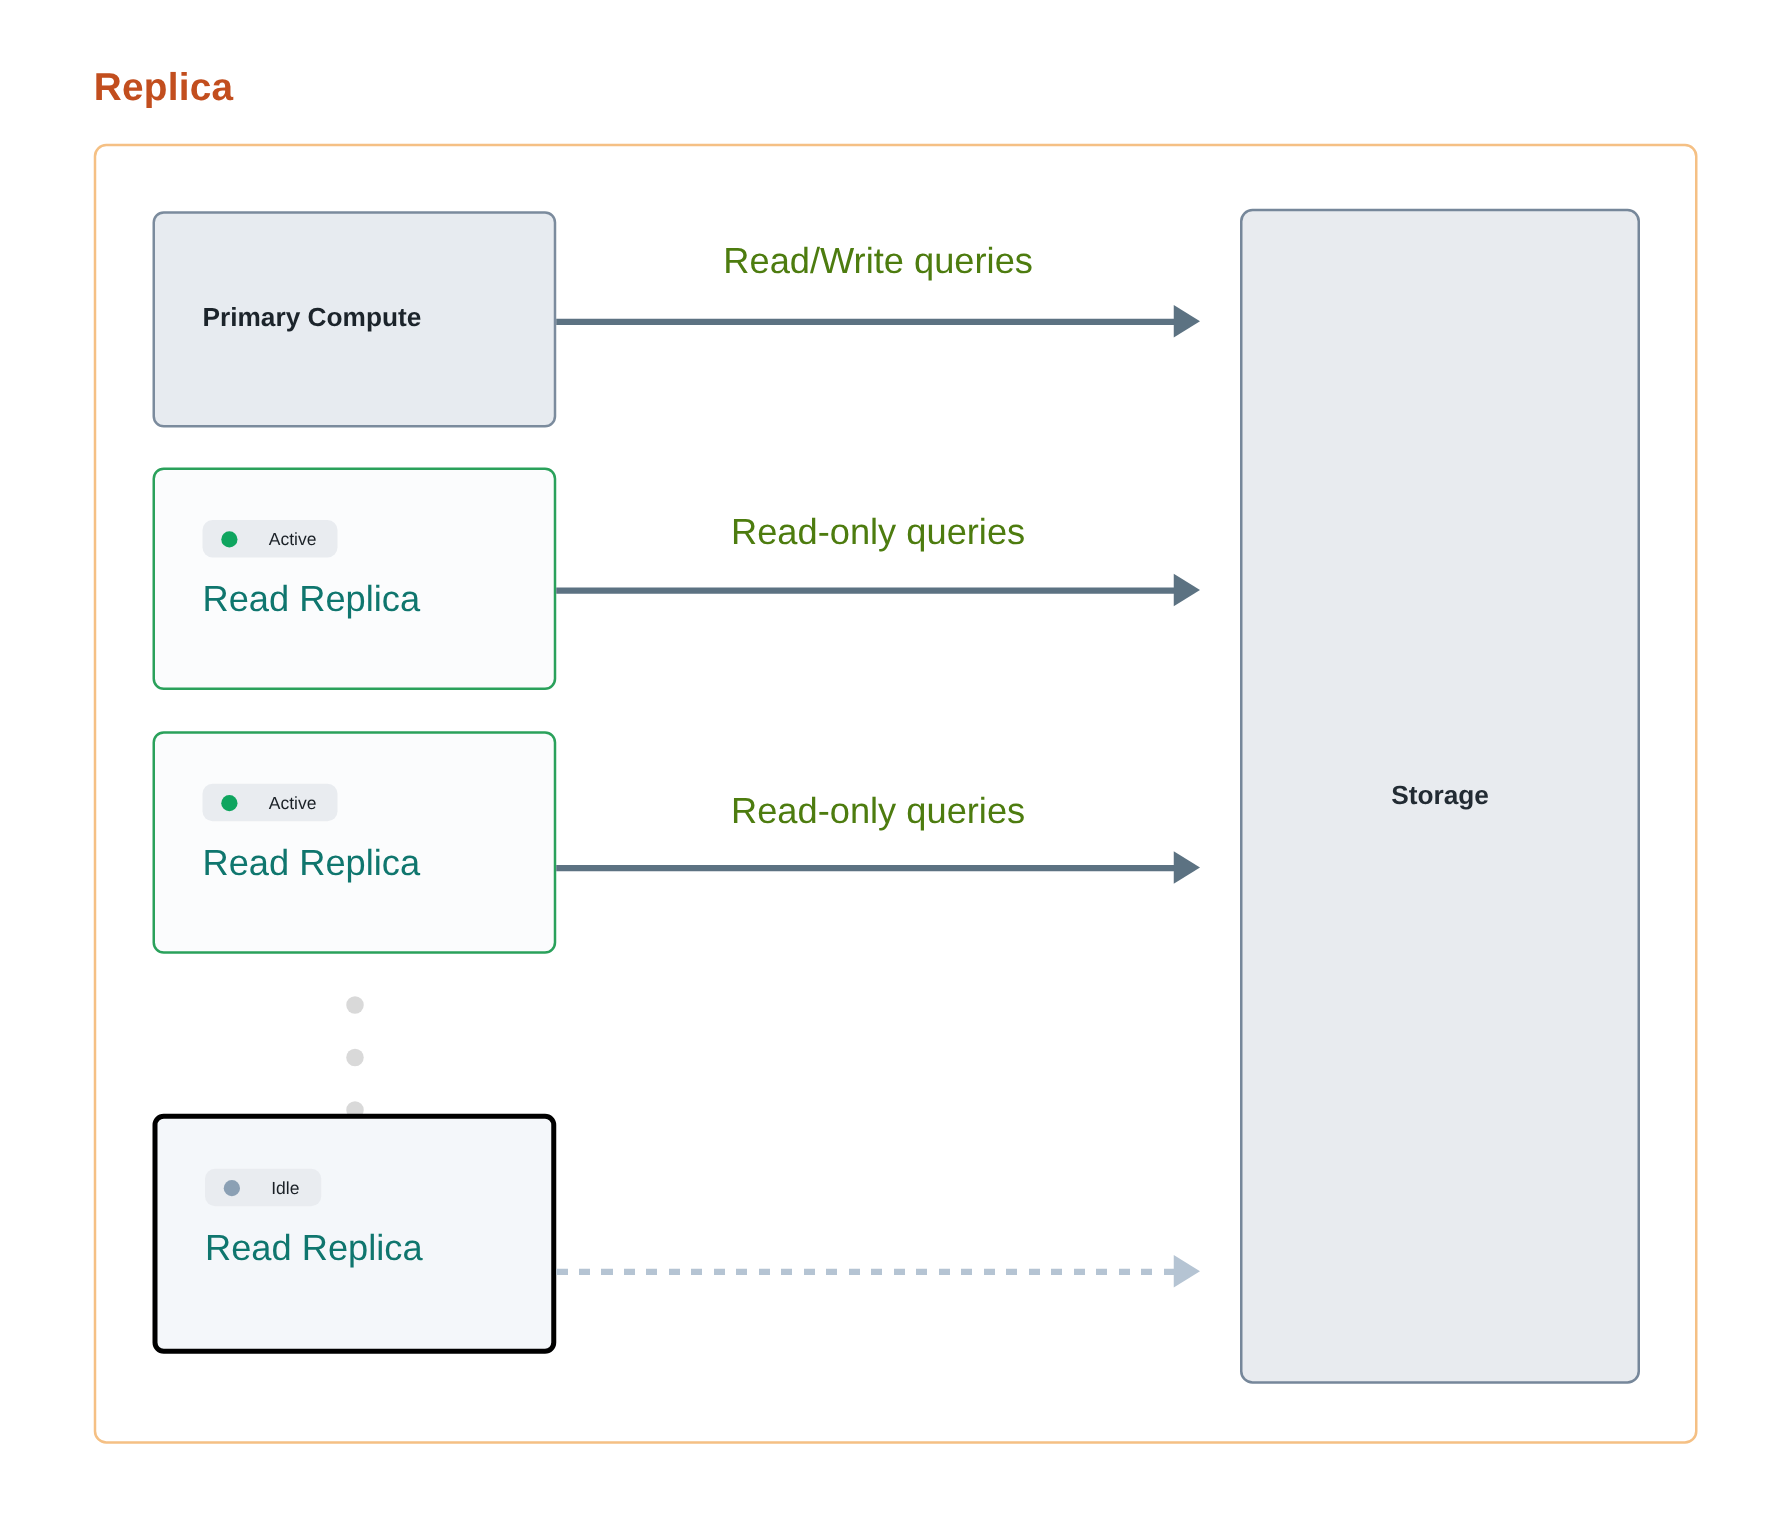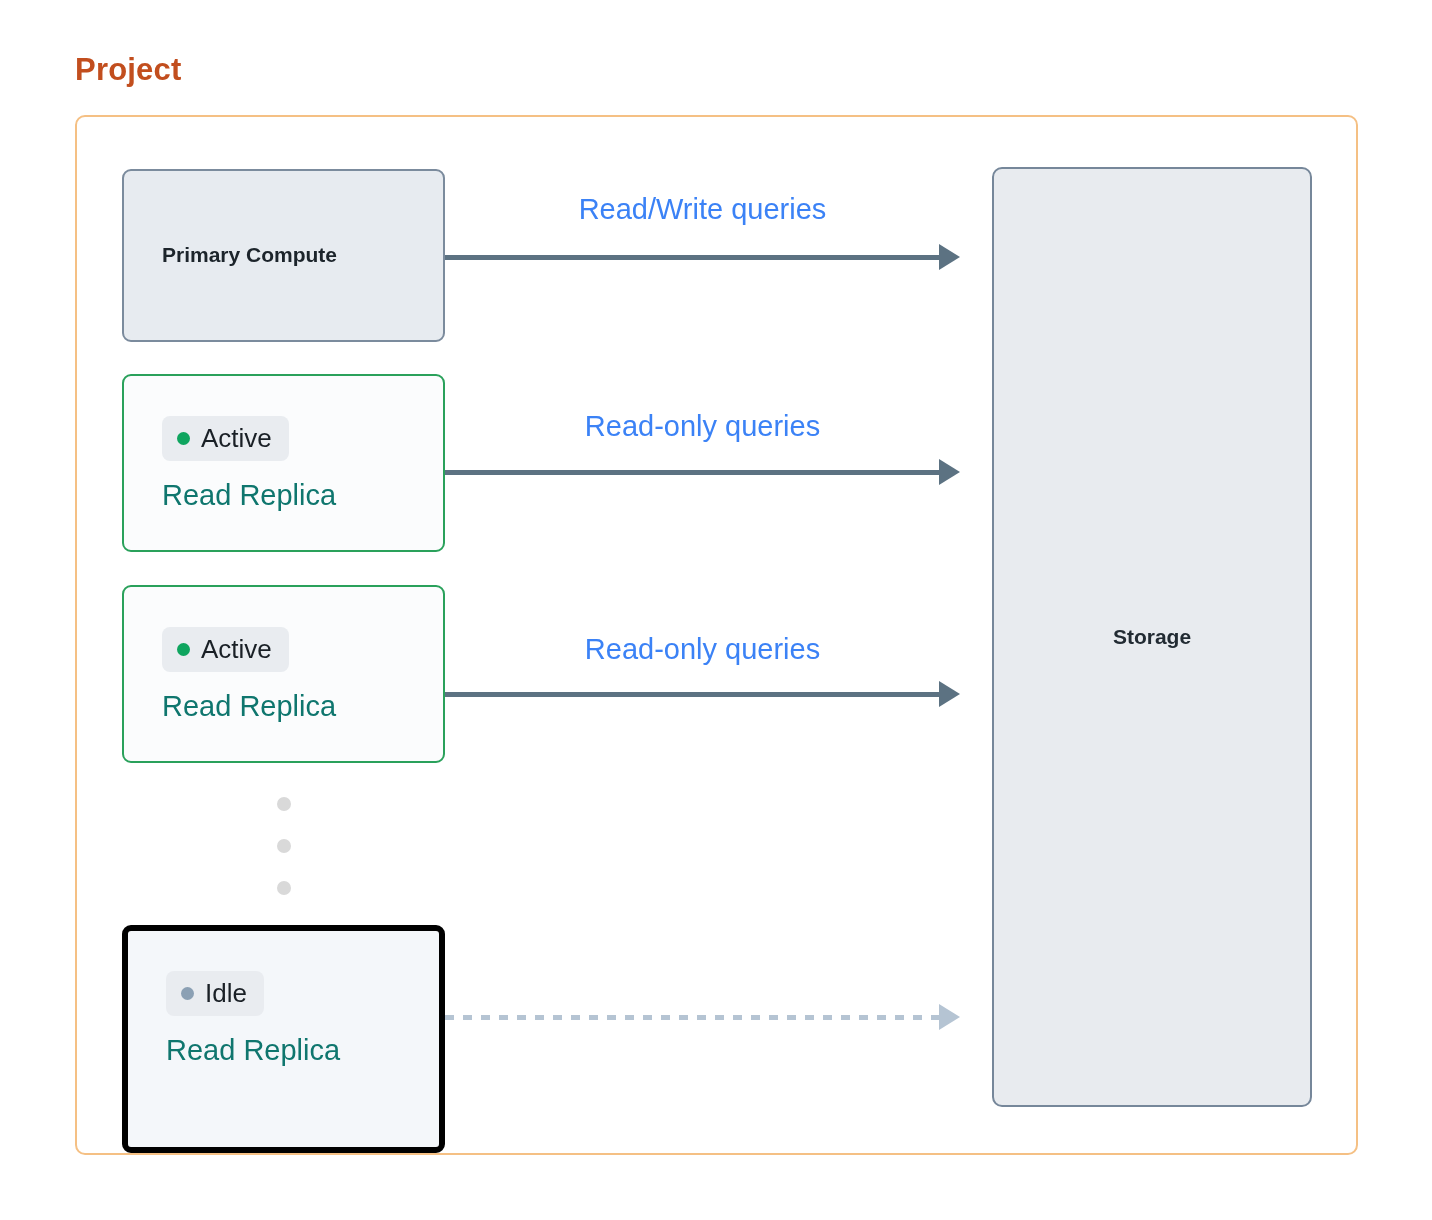--- a/index.html
+++ b/index.html
@@ -49,32 +49,32 @@
   .replica-box {
     left: 45px;
     width: 323px; height: 178px;
     background: #fbfcfd;
     border: 2px solid #2aa15b;
     padding: 40px 0 0 38px;
   }
   .replica-1 { top: 257px; }
   .replica-2 { top: 468px; }
   .replica-idle {
-    top: 808px; height: 228px;
+    top: 774px; height: 192px;
     background: #f4f7fa;
-    border: 6px solid #000000;
+    border: 4px solid #000000;
   }
   .status-badge {
     display: inline-flex;
     align-items: center;
-    gap: 11px;
+    gap: 25px;
     background: #e9ecf0;
     border-radius: 8px;
     padding: 7px 17px 7px 15px;
-    font-size: 26px;
+    font-size: 14px;
     color: #1a2026;
   }
   .status-dot {
     width: 13px; height: 13px;
     border-radius: 50%;
     background: #0fa55f;
     flex: none;
   }
   .status-dot.idle { background: #8ba0b4; }
   .replica-label {
@@ -125,21 +125,21 @@
   .arrow-1 { top: 127px; }
   .arrow-2 { top: 342px; }
   .arrow-3 { top: 564px; }
   .arrow-4 { top: 887px; }
   .arrow-label {
     position: absolute;
     left: 368px;
     width: 515px;
     text-align: center;
     font-size: 29px;
-    color: #3b82f6;
+    color: #4d7c0f;
   }
   .label-1 { top: 76px; }
   .label-2 { top: 293px; }
   .label-3 { top: 516px; }
   .dots {
     position: absolute;
     left: 200px;
     display: flex;
     flex-direction: column;
     gap: 28px;
@@ -147,21 +147,21 @@
   .dots { top: 680px; }
   .dot {
     width: 14px; height: 14px;
     border-radius: 50%;
     background: #d9d9d9;
   }
 </style>
 </head>
 <body>
 
-<h1 class="page-title">Project</h1>
+<h1 class="page-title">Replica</h1>
 
 <div class="project-container">
 
   <div class="node primary-box">
     <span class="primary-label">Primary Compute</span>
   </div>
 
   <div class="node replica-box replica-1">
     <span class="status-badge">
       <span class="status-dot"></span>

